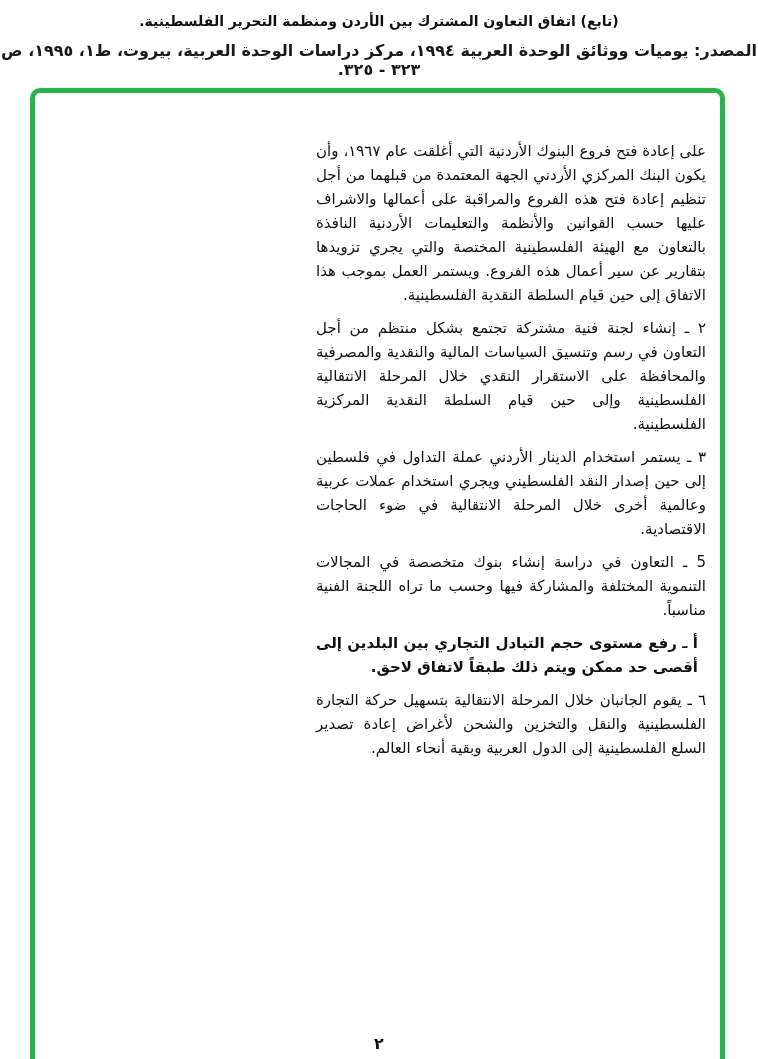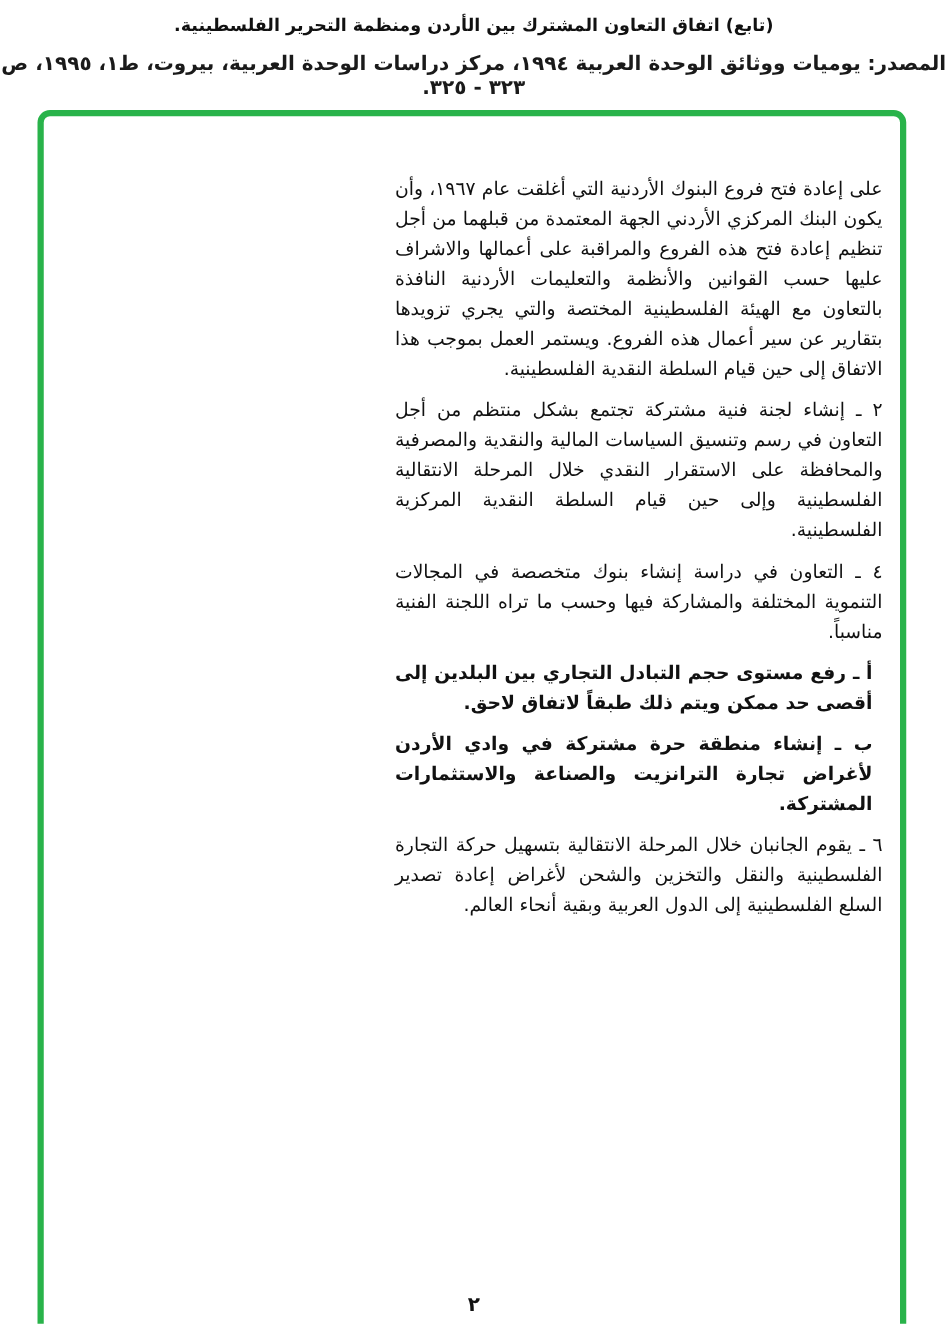--- a/index.html
+++ b/index.html
@@ -84,20 +84,20 @@
 
 <div class="header">
   <div class="title">(تابع) اتفاق التعاون المشترك بين الأردن ومنظمة التحرير الفلسطينية.</div>
   <div class="source">المصدر: يوميات ووثائق الوحدة العربية ١٩٩٤، مركز دراسات الوحدة العربية، بيروت، ط١، ١٩٩٥، ص ٣٢٣ - ٣٢٥.</div>
 </div>
 
 <div class="content-box" style="border-color: rgb(41, 179, 74);">
   <div class="text-col">
     <p>على إعادة فتح فروع البنوك الأردنية التي أغلقت عام ١٩٦٧، وأن يكون البنك المركزي الأردني الجهة المعتمدة من قبلهما من أجل تنظيم إعادة فتح هذه الفروع والمراقبة على أعمالها والاشراف عليها حسب القوانين والأنظمة والتعليمات الأردنية النافذة بالتعاون مع الهيئة الفلسطينية المختصة والتي يجري تزويدها بتقارير عن سير أعمال هذه الفروع. ويستمر العمل بموجب هذا الاتفاق إلى حين قيام السلطة النقدية الفلسطينية.</p>
     <p>٢ ـ إنشاء لجنة فنية مشتركة تجتمع بشكل منتظم من أجل التعاون في رسم وتنسيق السياسات المالية والنقدية والمصرفية والمحافظة على الاستقرار النقدي خلال المرحلة الانتقالية الفلسطينية وإلى حين قيام السلطة النقدية المركزية الفلسطينية.</p>
-    <p>٤ ـ التعاون في دراسة إنشاء بنوك متخصصة في المجالات التنموية المختلفة والمشاركة فيها وحسب ما تراه اللجنة الفنية مناسباً.</p>
+    <p>٣ ـ يستمر استخدام الدينار الأردني عملة التداول في فلسطين إلى حين إصدار النقد الفلسطيني ويجري استخدام عملات عربية وعالمية أخرى خلال المرحلة الانتقالية في ضوء الحاجات الاقتصادية.</p>
+    <p>5 ـ التعاون في دراسة إنشاء بنوك متخصصة في المجالات التنموية المختلفة والمشاركة فيها وحسب ما تراه اللجنة الفنية مناسباً.</p>
     <p class="sub">أ ـ رفع مستوى حجم التبادل التجاري بين البلدين إلى أقصى حد ممكن ويتم ذلك طبقاً لاتفاق لاحق.</p>
-    <p class="sub">ب ـ إنشاء منطقة حرة مشتركة في وادي الأردن لأغراض تجارة الترانزيت والصناعة والاستثمارات المشتركة.</p>
     <p>٦ ـ يقوم الجانبان خلال المرحلة الانتقالية بتسهيل حركة التجارة الفلسطينية والنقل والتخزين والشحن لأغراض إعادة تصدير السلع الفلسطينية إلى الدول العربية وبقية أنحاء العالم.</p>
   </div>
 </div>
 
 <div class="page-number">٢</div>
 
 </body></html>

